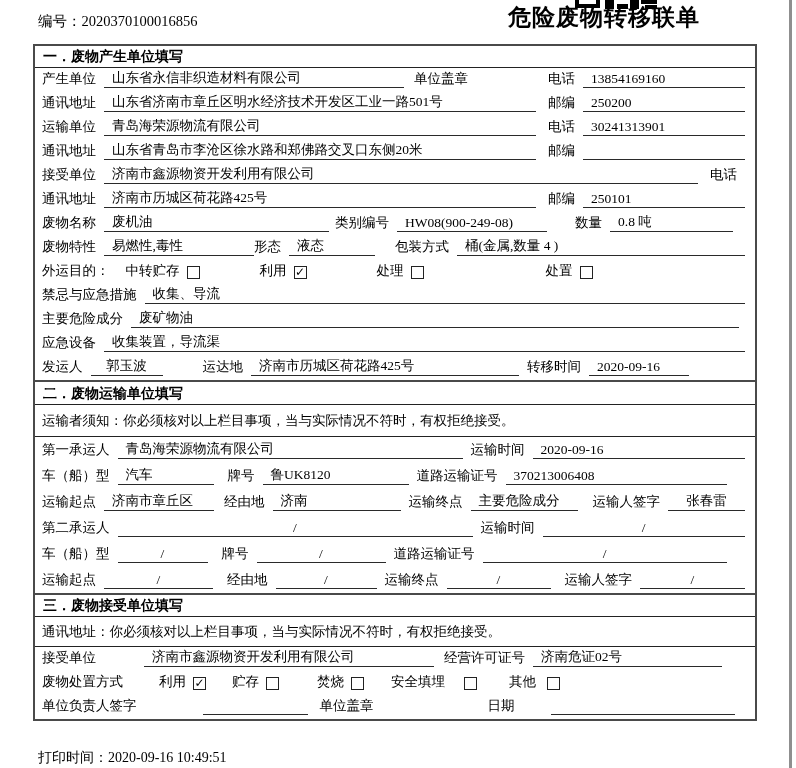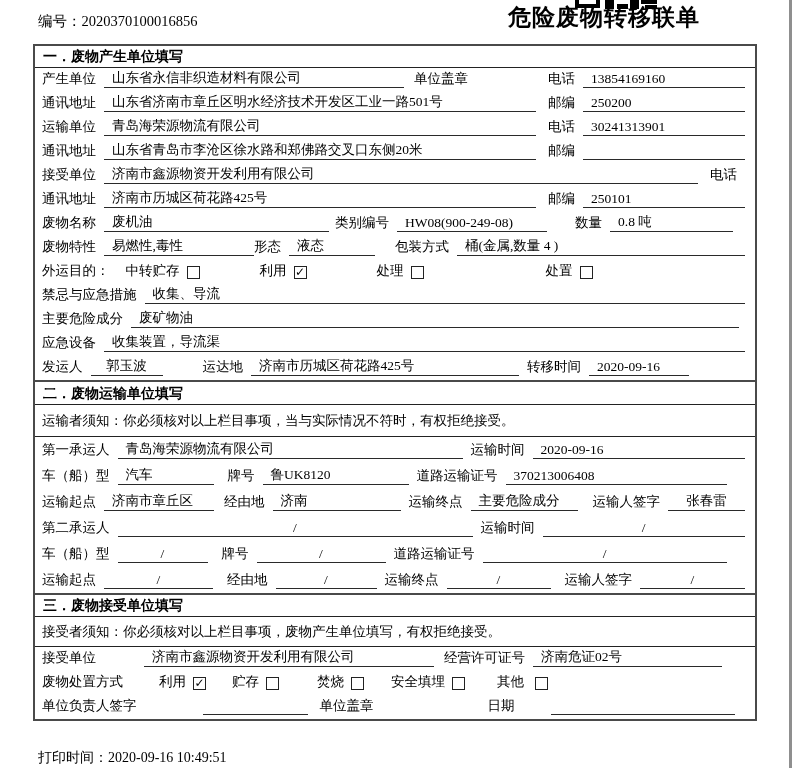--- a/index.html
+++ b/index.html
@@ -222,21 +222,21 @@
       <span class="lbl" style="margin-left:14px">经由地</span>
       <span class="u c" style="width:101px">/</span>
       <span class="lbl" style="margin-left:8px">运输终点</span>
       <span class="u c" style="width:104px">/</span>
       <span class="lbl" style="margin-left:14px">运输人签字</span>
       <span class="u grow c">/</span>
     </div>
 
     <div class="sec bt s3h">三．废物接受单位填写</div>
 
-    <div class="row notice n3">接受者须知：你必须核对以上栏目事项，废物产生单位填写，有权拒绝接受。</div>
+    <div class="row notice n3">通讯地址：你必须核对以上栏目事项，当与实际情况不符时，有权拒绝接受。</div>
 
     <div class="row">
       <span class="lbl">接受单位</span>
       <span class="sp" style="width:40px"></span>
       <span class="u" style="width:290px">济南市鑫源物资开发利用有限公司</span>
       <span class="lbl" style="margin-left:10px">经营许可证号</span>
       <span class="u grow" style="margin-right:23px">济南危证02号</span>
     </div>
 
 
@@ -245,21 +245,21 @@
       <span class="sp" style="width:28px"></span>
       <span class="lbl" style="margin-right:0">利用</span>
       <span class="cb" style="margin-left:7px">✓</span>
       <span class="sp" style="width:26px"></span>
       <span class="lbl" style="margin-right:0">贮存</span>
       <span class="cb" style="margin-left:7px"></span>
       <span class="sp" style="width:38px"></span>
       <span class="lbl" style="margin-right:0">焚烧</span>
       <span class="cb" style="margin-left:7px"></span>
       <span class="sp" style="width:27px"></span>
-      <span class="lbl" style="margin-right:0">安全填埋</span>
+      <span class="lbl" style="margin-right:12px">安全填埋</span>
       <span class="cb" style="margin-left:7px"></span>
       <span class="sp" style="width:32px"></span>
       <span class="lbl" style="margin-right:4px">其他</span>
       <span class="cb" style="margin-left:7px"></span>
     </div>
 
     <div class="row">
       <span class="lbl">单位负责人签字</span>
       <span class="sp" style="width:58px"></span>
       <span class="u" style="width:105px"></span>

